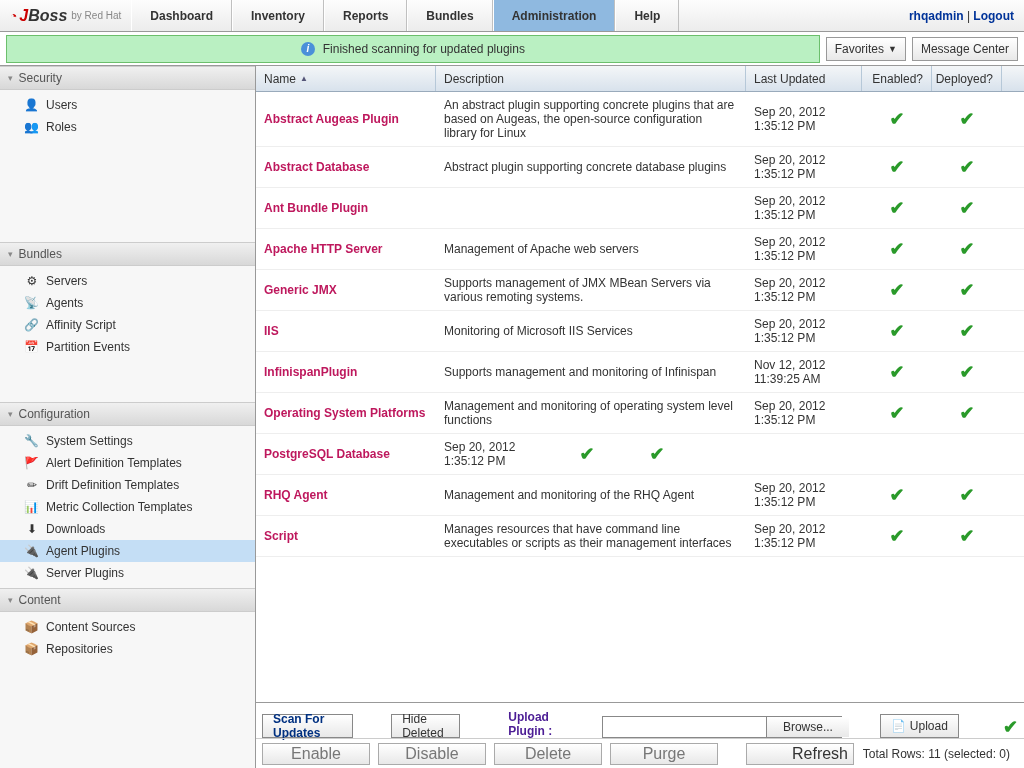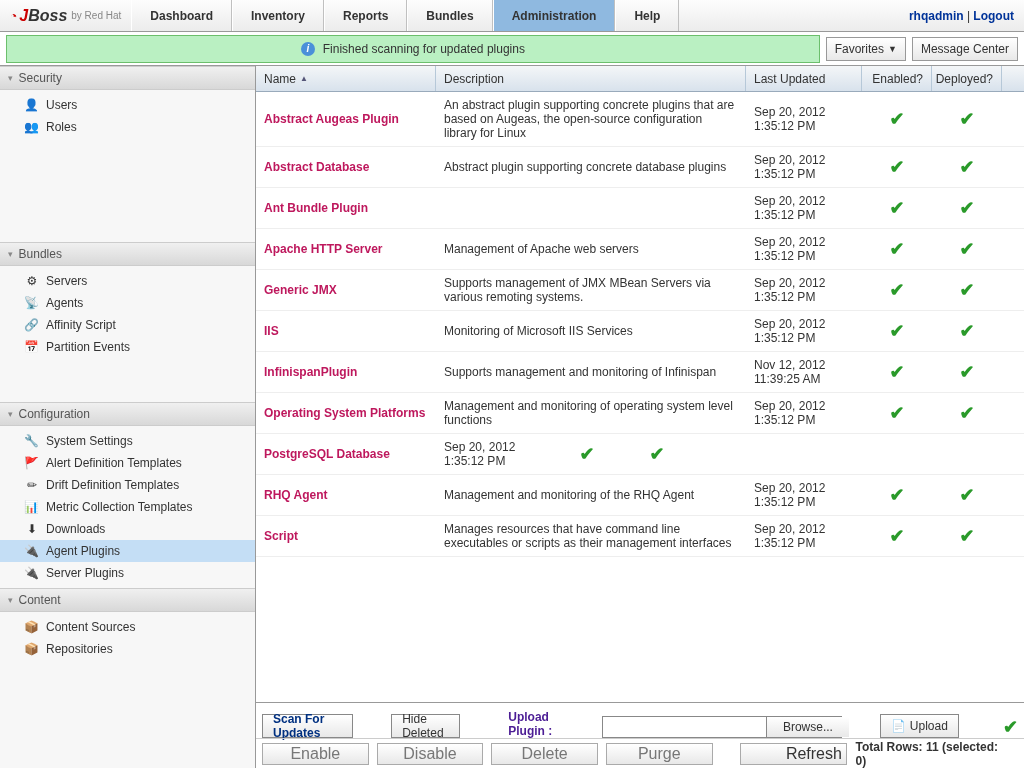--- a/index.html
+++ b/index.html
@@ -46,21 +46,21 @@
 .check { color: #2a9a2a; font-size: 18px; font-weight: bold; }
 .toolbar1 { display: flex; align-items: flex-end; height: 36px; border-top: 1px solid #999; padding: 0 6px; gap: 28px; }
 .btn-box { display: inline-flex; align-items: center; height: 24px; padding: 0 10px; border: 1px solid #888; background: linear-gradient(#fff,#e8e8e8); cursor: pointer; margin-right: 10px; }
 .upload-label { color: #4c1d95; font-weight: bold; margin: 0 6px 0 10px; }
 .file-box { display: inline-flex; width: 240px; height: 22px; border: 1px solid #888; background: #fff; }
 .file-box input { flex:1; border:none; padding:0 4px; font-size:12px; }
 .file-box .browse { border-left: 1px solid #888; padding: 0 16px; display:flex; align-items:center; background: linear-gradient(#fff,#e8e8e8); cursor:pointer; }
 .toolbar2 { display: flex; align-items: center; height: 30px; border-top: 1px solid #ccc; padding: 0 6px; }
 .btn-wide { width: 108px; height: 22px; border: 1px solid #aaa; background: linear-gradient(#fff,#e8e8e8); font-size: 16px; text-align: center; cursor: pointer; margin-right: 8px; color: #777; }
 .btn-wide.enabled { color: #333; padding-left: 40px; }
-.totals { margin-left: auto; padding-right: 8px; font-weight: bold; }
+.totals { margin-left: auto; padding-right: 8px; }
 </style>
 </head>
 <body>
 
 <div class="topbar">
   <div class="logo">
     <span style="color:#c00;margin-right:2px;">◔</span>
     <span class="logo-boss"><span class="j">J</span><span>Boss</span></span>
     <span class="logo-sub">by Red Hat</span>
   </div>

